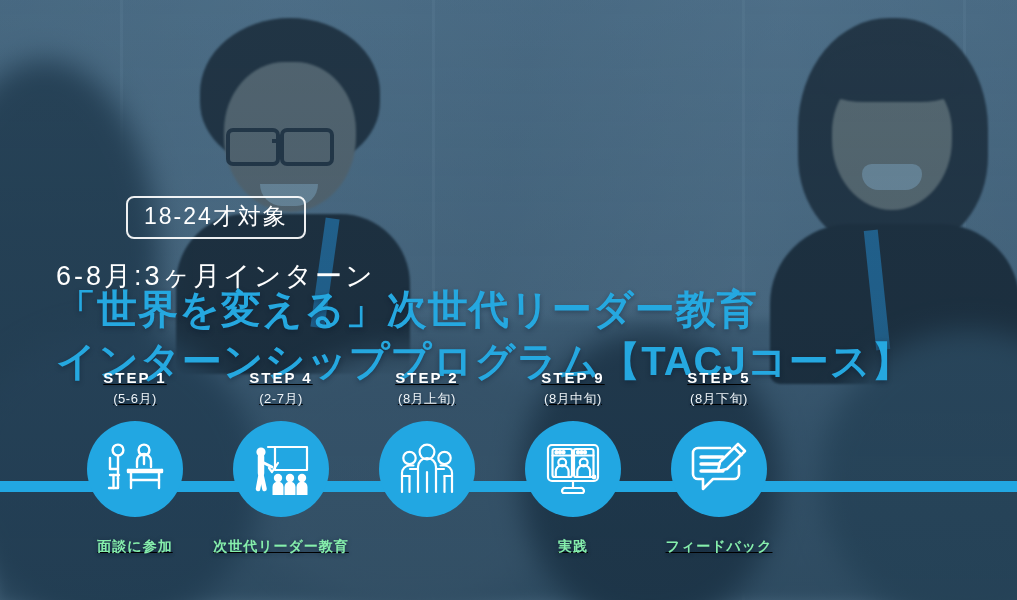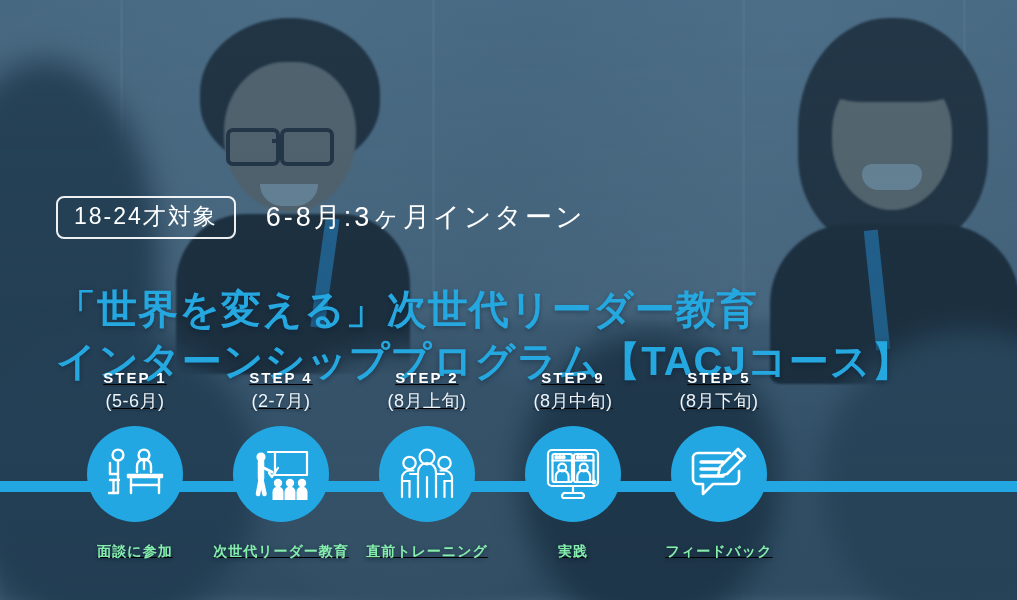--- a/index.html
+++ b/index.html
@@ -69,21 +69,21 @@
     mix-blend-mode:multiply;
   }
   .tint2{
     position:absolute;inset:0;
     background:linear-gradient(180deg,rgba(70,110,140,.30) 0%,rgba(40,80,110,.36) 100%);
   }
 
   
   .content{position:absolute;inset:0;}
 
-  .kicker-row{position:absolute;left:56px;top:196px;display:flex;align-items:center;gap:30px;}
+  .kicker-row{position:absolute;left:56px;top:196px;display:flex;align-items:center;gap:24px;flex-direction:column;}
   .age-badge{
     border:2px solid rgba(255,255,255,.92);border-radius:8px;
     padding:7px 16px 9px;color:#ffffff;font-size:23px;letter-spacing:2px;
     line-height:1;white-space:nowrap;
   }
   .kicker{
     color:#ffffff;font-size:27px;letter-spacing:3px;white-space:nowrap;line-height:1;
   }
 
   .headline{
@@ -102,21 +102,21 @@
   .steps{
     position:absolute;left:0;right:0;top:0;height:200px;
     display:flex;padding:0 62px;box-sizing:border-box;text-decoration:underline;
   }
   .step{position:relative;width:146px;display:flex;flex-direction:column;align-items:center;}
   .step-num{
     color:#ffffff;font-size:15px;font-weight:bold;letter-spacing:2px;line-height:1;
     text-shadow:0 1px 3px rgba(0,20,40,.45);
   }
   .step-period{
-    color:#eef4f8;font-size:18px;margin-top:7px;line-height:1;letter-spacing:.5px;
+    color:#eef4f8;font-size:13px;margin-top:7px;line-height:1;letter-spacing:.5px;
     text-shadow:0 1px 3px rgba(0,20,40,.45);
   }
   .circle{
     position:relative;margin-top:16px;width:96px;height:96px;border-radius:50%;
     background:#22a7e2;display:flex;align-items:center;justify-content:center;
   }
   .circle svg{display:block;}
   .step-label{
     margin-top:21px;color:#86efac;font-size:14px;font-weight:bold;letter-spacing:1px;
     white-space:nowrap;text-shadow:0 1px 4px rgba(0,20,40,.5);
@@ -250,21 +250,20 @@
                 <path d="M3 34 h7.5"></path>
                 <circle cx="45.5" cy="16" r="6.2"></circle>
                 <path d="M53 50 V31 a7.5 7.5 0 0 0 -7.5 -7.5 h-4"></path>
                 <path d="M45.5 34 V50"></path>
                 <path d="M53 34 h-7.5"></path>
                 <path d="M19 27 h-8"></path>
                 <path d="M37 27 h8"></path>
               </svg>
             </span>
           </div>
-          <div class="step-label">直前トレーニング</div>
         </div>
 
         <div class="step">
           <div class="step-num">STEP 9</div>
           <div class="step-period">(8月中旬)</div>
           <div class="circle">
             <span>
               <svg width="56" height="54" viewBox="0 0 56 54" fill="none" stroke="#ffffff" stroke-width="2.2" stroke-linecap="round" stroke-linejoin="round">
                 <rect x="3" y="3" width="50" height="36" rx="4"></rect>
                 <rect x="7.5" y="7" width="19.5" height="28" rx="2"></rect>

